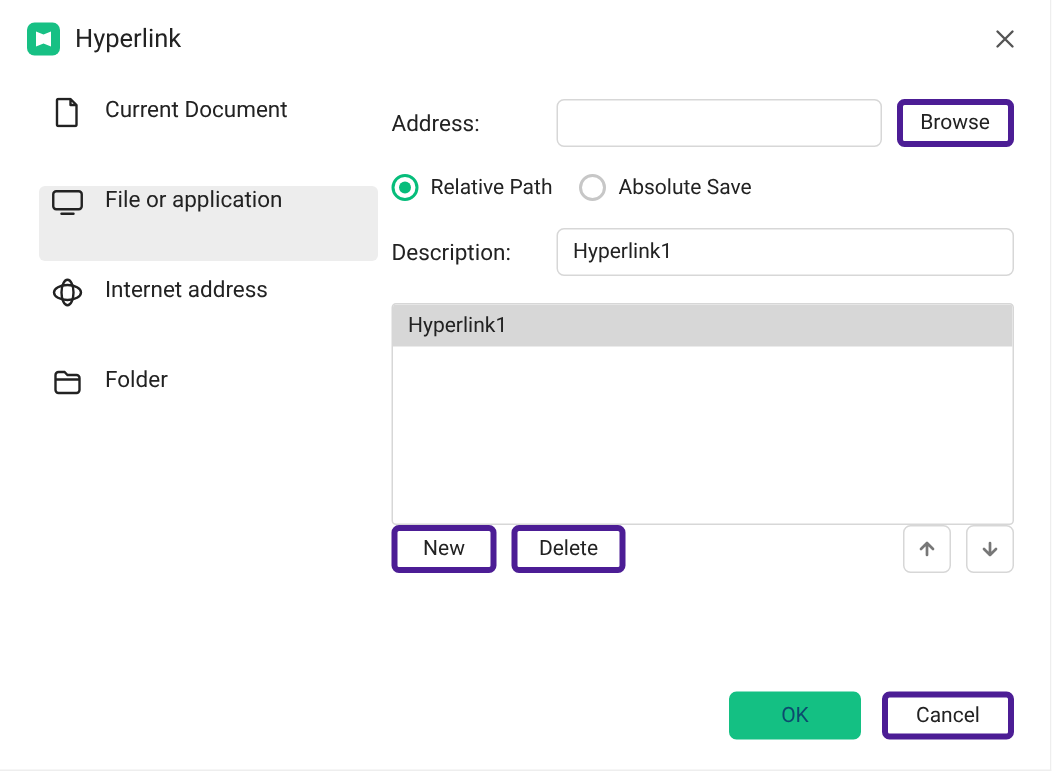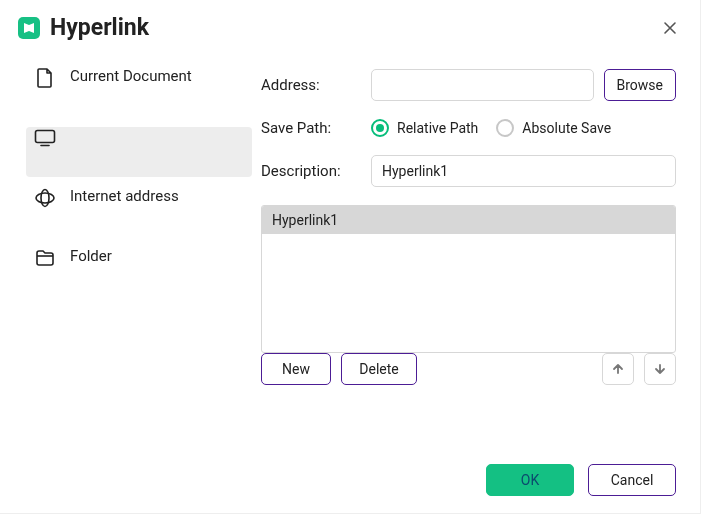--- a/index.html
+++ b/index.html
@@ -1,34 +1,34 @@
 <!DOCTYPE html>
 <html><head>
 <meta charset="utf-8">
 <style>
 *{box-sizing:border-box;margin:0;padding:0;font-family:-apple-system,BlinkMacSystemFont,"Segoe UI",Roboto,Arial,sans-serif;font-size:14px;color:#222}
 body{background:#fff;width:701px;height:514px;overflow:hidden}
 .dialog{width:701px;height:514px;background:#fff;position:relative;border:1px solid #eee;border-left:none;border-top:none}
 .header{display:flex;align-items:center;padding:14px 18px;gap:10px}
 .logo{width:22px;height:22px;border-radius:5px;background:#17c084;position:relative;display:flex;align-items:center;justify-content:center}
 .logo svg{display:block}
-.title{font-size:23px;font-weight:700}
+.title{font-size:17px;font-weight:400}
 .close{margin-left:auto;width:24px;height:24px;display:flex;align-items:center;justify-content:center;cursor:pointer;color:#666;font-size:16px}
 .body{display:flex;height:calc(100% - 52px)}
 .sidebar{width:252px;padding:12px 0 0 26px}
 .side-item{display:flex;gap:14px;height:50px;padding:0 14px 0 8px;border-radius:4px;margin-bottom:10px;cursor:pointer}
 .side-item.active{background:#ededed}
 .side-item .lbl{font-size:15px;color:#222}
 .side-icon{width:22px;height:22px;display:flex;align-items:center;justify-content:center;flex:0 0 22px}
 .content{flex:1;padding:14px 24px 0 8px;display:flex;flex-direction:column;position:relative;border-left:1px solid transparent}
 .row{display:flex;align-items:center;margin-bottom:18px;gap:10px}
 .row .label{width:100px;font-size:15px}
 .row .label.wide{width:100px}
 input.txt{flex:1;height:32px;border:1px solid #d7d7d7;border-radius:5px;padding:0 10px;font-size:14px;background:#fff}
-.btn{height:32px;padding:0 12px;border:1px solid #4c1d95;border-radius:5px;background:#fff;cursor:pointer;font-size:14px}
+.btn{height:32px;padding:0 12px;border:4px solid #4c1d95;border-radius:5px;background:#fff;cursor:pointer;font-size:14px}
 .radio-group{display:flex;align-items:flex-start;gap:18px}
 .radio{display:flex;align-items:center;gap:8px;cursor:pointer}
 .radio .dot{width:18px;height:18px;border-radius:50%;border:2px solid #c7c7c7;display:flex;align-items:center;justify-content:center}
 .radio.checked .dot{border-color:#06bd7b}
 .radio.checked .dot::after{content:"";width:8px;height:8px;border-radius:50%;background:#06bd7b}
 .listbox{border:1px solid #d7d7d7;border-radius:3px;height:148px;overflow:auto;background:#fff}
 .list-item{height:28px;line-height:28px;padding:0 10px;font-size:14px}
 .list-item.sel{background:#d7d7d7}
 .list-actions{display:flex;align-items:center;gap:10px;}
 .list-actions .spacer{flex:1}
@@ -66,20 +66,21 @@
         </span>
         <span class="lbl">Current Document</span>
       </div>
       <div class="side-item active">
         <span class="side-icon">
           <svg width="22" height="18" viewBox="0 0 22 18">
               <rect x="1.5" y="1.5" width="19" height="12" rx="2" fill="none" stroke="#222" stroke-width="1.6"></rect>
               <line x1="7" y1="16.5" x2="15" y2="16.5" stroke="#222" stroke-width="1.6" stroke-linecap="round"></line>
             </svg>
         </span>
+        <span class="lbl">File or application</span>
       </div>
       <div class="side-item">
         <span class="side-icon">
           <svg width="22" height="20" viewBox="0 0 22 20">
               <ellipse cx="11" cy="10" rx="9" ry="5" fill="none" stroke="#222" stroke-width="1.6"></ellipse>
               <ellipse cx="11" cy="10" rx="4" ry="8.5" fill="none" stroke="#222" stroke-width="1.6"></ellipse>
             </svg>
         </span>
         <span class="lbl">Internet address</span>
       </div>
@@ -95,21 +96,20 @@
     </div>
 
     <div class="content">
       <div class="row">
         <div class="label">Address:</div>
         <input class="txt" value="" style="">
         <button class="btn">Browse</button>
       </div>
 
       <div class="row">
-        <div class="label">Save Path:</div>
         <div class="radio-group">
           <div class="radio checked">
             <span class="dot"></span>
             <span>Relative Path</span>
           </div>
           <div class="radio">
             <span class="dot"></span>
             <span>Absolute Save</span>
           </div>
         </div>

